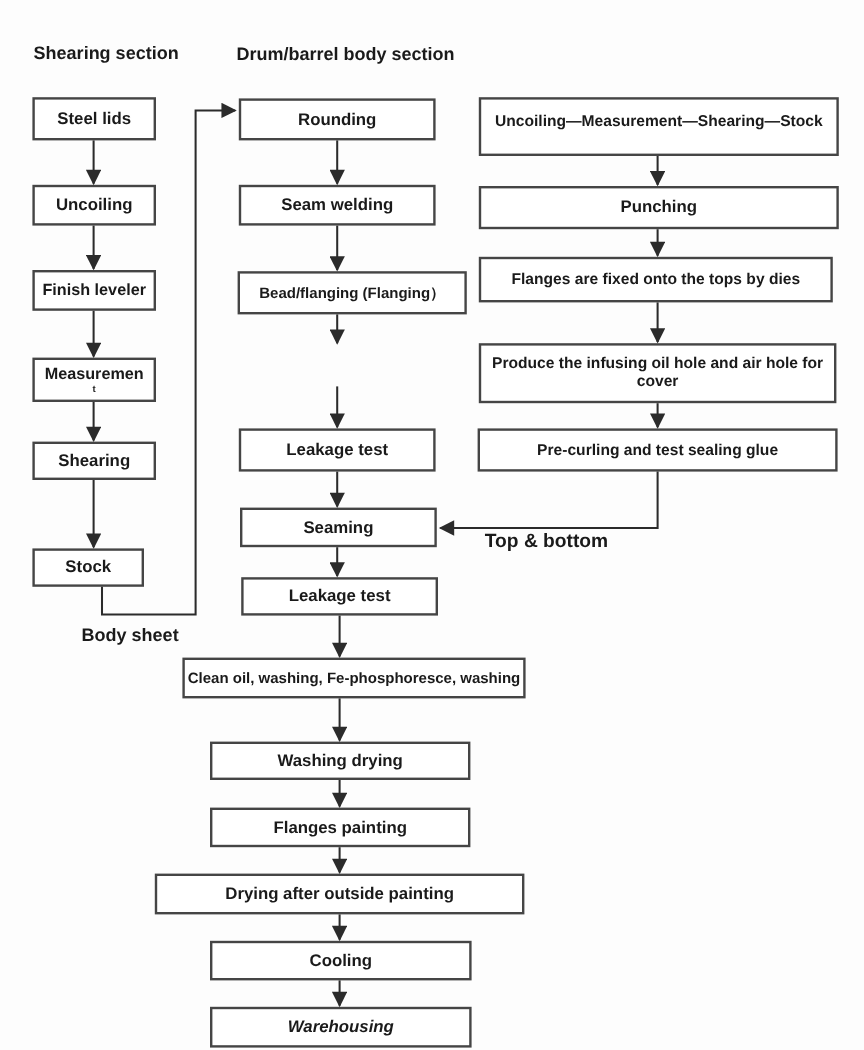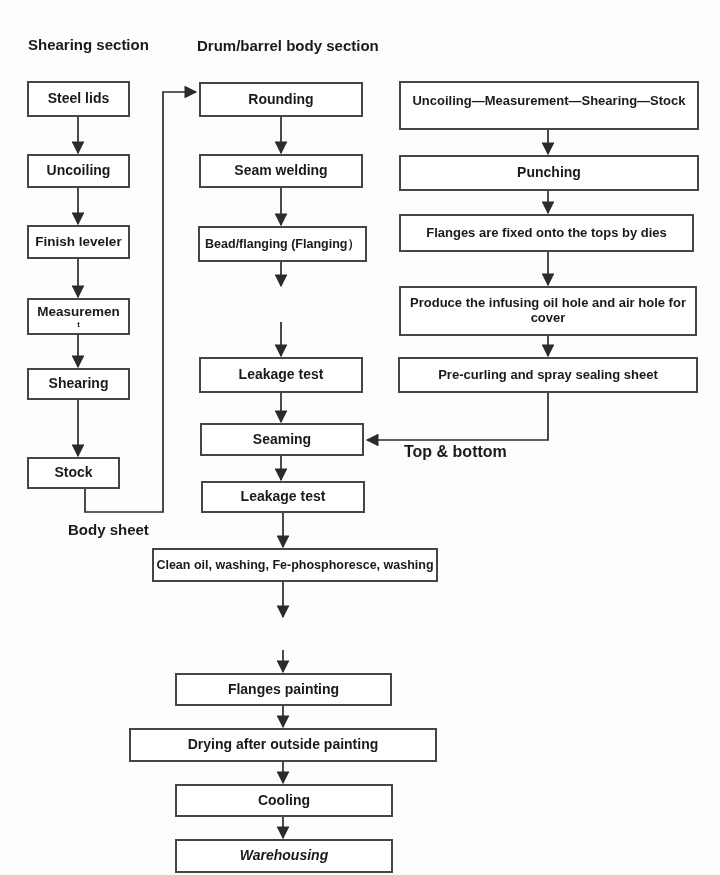--- a/index.html
+++ b/index.html
@@ -60,21 +60,21 @@
     <span class="lbl">Stock</span>
   </div>
   <div class="floatlbl" style="left:68px;top:501px;">Body sheet</div>
 
   <div class="box" style="left:199px;top:62px;width:164px;height:35px;">
     <span class="lbl">Rounding</span>
   </div>
   <div class="box" style="left:199px;top:134px;width:164px;height:34px;">
     <span class="lbl">Seam welding</span>
   </div>
-  <div class="box fs125" style="left:198px;top:206px;width:169px;height:36px;">
+  <div class="box fs125" style="left:198px;top:206px;width:191px;height:36px;">
     <span class="lbl">Bead/flanging (Flanging）</span>
   </div>
   <div class="box" style="left:199px;top:337px;width:164px;height:36px;">
     <span class="lbl">Leakage test</span>
   </div>
   <div class="box" style="left:200px;top:403px;width:164px;height:33px;">
     <span class="lbl">Seaming</span>
   </div>
   <div class="box" style="left:201px;top:461px;width:164px;height:32px;">
     <span class="lbl">Leakage test</span>
@@ -87,25 +87,28 @@
   <div class="box" style="left:399px;top:135px;width:300px;height:36px;">
     <span class="lbl">Punching</span>
   </div>
   <div class="box fs13" style="left:399px;top:194px;width:295px;height:38px;">
     <span class="lbl">Flanges are fixed onto the tops by dies</span>
   </div>
   <div class="box fs13 wrap" style="left:399px;top:266px;width:298px;height:50px;">
     <span class="lbl">Produce the infusing oil hole and air hole for cover</span>
   </div>
   <div class="box fs13" style="left:398px;top:337px;width:300px;height:36px;">
-    <span class="lbl">Pre-curling and spray sealing sheet</span>
+    <span class="lbl">Pre-curling and test sealing glue</span>
   </div>
 
   <div class="box fs125" style="left:152px;top:528px;width:286px;height:34px;">
     <span class="lbl">Clean oil, washing, Fe-phosphoresce, washing</span>
+  </div>
+  <div class="box" style="left:175px;top:598px;width:217px;height:32px;">
+    <span class="lbl">Washing drying</span>
   </div>
   <div class="box" style="left:175px;top:653px;width:217px;height:33px;">
     <span class="lbl">Flanges painting</span>
   </div>
   <div class="box" style="left:129px;top:708px;width:308px;height:34px;">
     <span class="lbl">Drying after outside painting</span>
   </div>
   <div class="box" style="left:175px;top:764px;width:218px;height:33px;">
     <span class="lbl">Cooling</span>
   </div>

